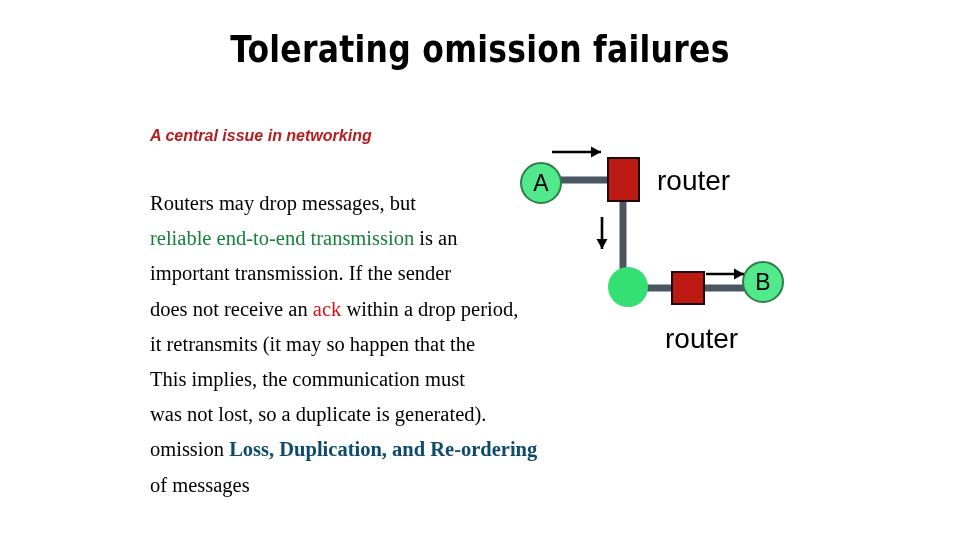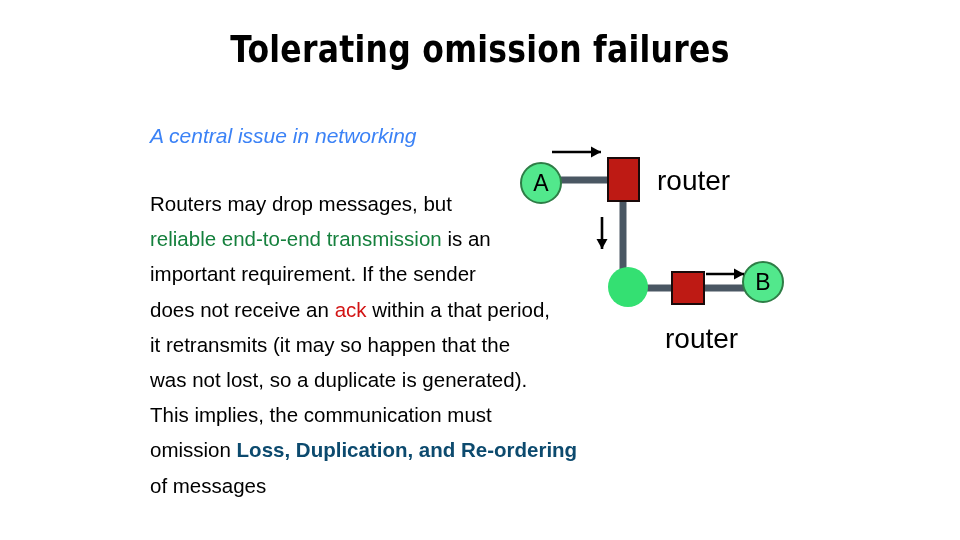--- a/index.html
+++ b/index.html
@@ -41,35 +41,35 @@
     transform: scaleX(0.92);
     transform-origin: center top;
   }
 
   
   #subtitle {
     position: absolute;
     left: 150px;
     top: 123px;
     font-family: "Liberation Sans", sans-serif;
-    font-weight: 400;
+    font-weight: 700;
     font-style: italic;
-    font-size: 21px;
+    font-size: 16px;
     line-height: 26px;
-    color: #3b82f6;
+    color: #b91c1c;
     white-space: nowrap;
   }
 
   
   #body-text {
     position: absolute;
     left: 150px;
     top: 186px;
     width: 520px;
-    font-family: Liberation Sans, sans-serif;
+    font-family: Liberation Serif, serif;
     font-size: 20.5px;
     line-height: 35.2px;
     color: #000000;
   }
   #body-text .ln {
     white-space: nowrap;
     height: 35.2px;
   }
   .em-dark   { color: #15803d; }
   .em-bright { color: #D21414; }
@@ -96,25 +96,25 @@
 
 <div id="slide">
 
   <div id="slide-title">Tolerating omission failures</div>
 
   <div id="subtitle">A central issue in networking</div>
 
   <div id="body-text">
       <div class="ln"><span>Routers may drop messages, but</span></div>
       <div class="ln"><span class="em-dark">reliable end-to-end transmission</span><span> is an</span></div>
-      <div class="ln"><span>important requirement. If the sender</span></div>
-      <div class="ln"><span>does not receive an </span><span class="em-bright">ack</span><span> within a that period,</span></div>
+      <div class="ln"><span>important transmission. If the sender</span></div>
+      <div class="ln"><span>does not receive an </span><span class="em-bright">ack</span><span> within a drop period,</span></div>
       <div class="ln"><span>it retransmits (it may so happen that the</span></div>
+      <div class="ln"><span>This implies, the communication must</span></div>
       <div class="ln"><span>was not lost, so a duplicate is generated).</span></div>
-      <div class="ln"><span>This implies, the communication must</span></div>
       <div class="ln"><span>omission </span><span class="em-bold">Loss, Duplication, and Re-ordering</span></div>
       <div class="ln"><span>of messages</span></div>
     </div>
 
   <div id="diagram">
     <svg width="960" height="540" viewBox="0 0 960 540">
       <g id="links-group">
           <line x1="560" y1="180" x2="612" y2="180" stroke="#4A5763" stroke-width="7" stroke-linecap="butt"></line>
           <line x1="623" y1="200" x2="623" y2="272" stroke="#4A5763" stroke-width="7" stroke-linecap="butt"></line>
           <line x1="645" y1="288" x2="676" y2="288" stroke="#4A5763" stroke-width="7" stroke-linecap="butt"></line>

